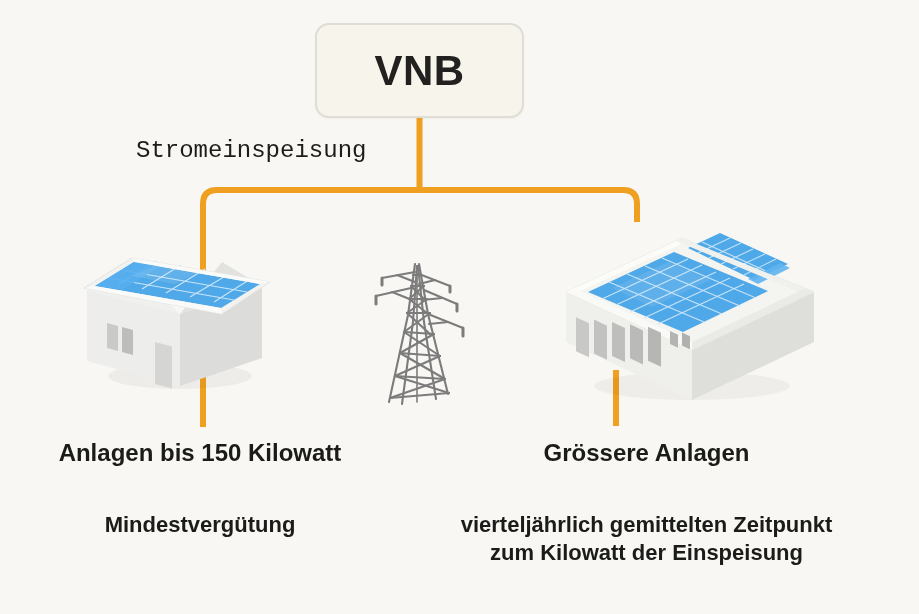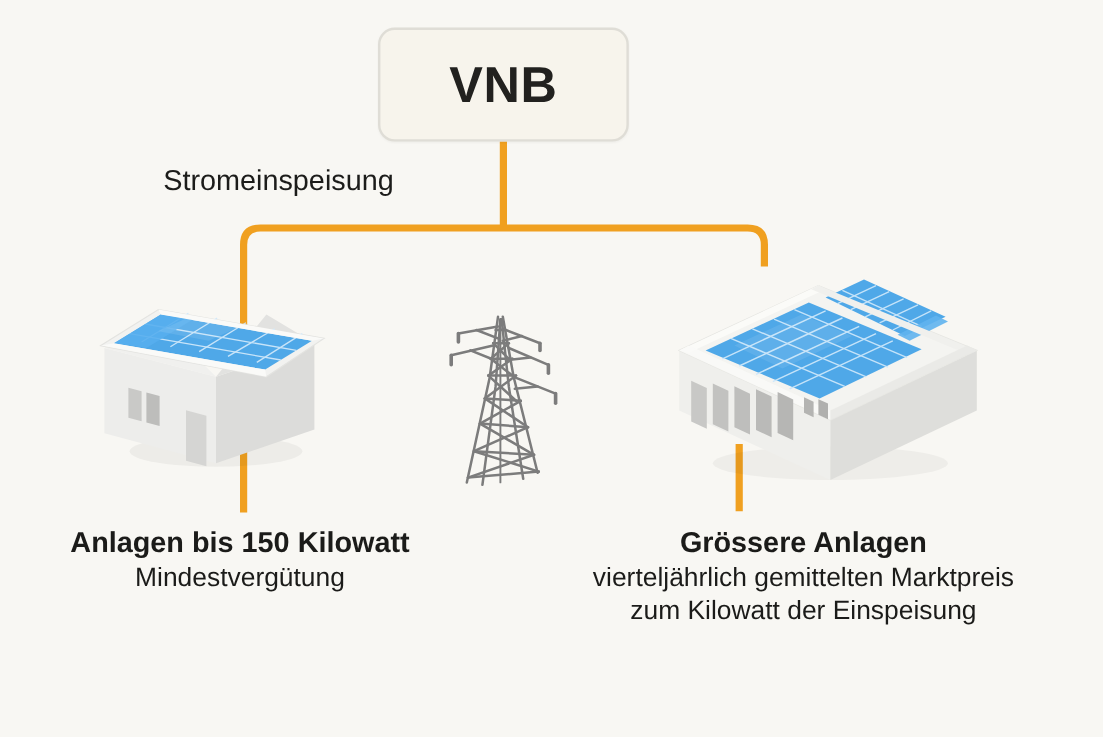--- a/index.html
+++ b/index.html
@@ -58,47 +58,49 @@
 
   
   .edge-label {
     position: absolute;
     left: 136px;
     top: 137px;
     font-size: 24px;
     font-weight: 400;
     color: #1c1c1a;
     white-space: nowrap;
+    font-family: Liberation Mono, monospace;
   }
 
   
   .caption {
     position: absolute;
     text-align: center;
     color: #1b1b19;
   }
   .caption .title {
     font-size: 24px;
     font-weight: 700;
     line-height: 1.22;
     white-space: nowrap;
   }
   .caption .sub {
     font-size: 22px;
-    font-weight: 400;
+    font-weight: 700;
     line-height: 1.25;
+    margin-top: 44px;
   }
   #caption-left {
     left: 0px;
     top: 438px;
     width: 400px;
     text-align: center;
   }
   #caption-right {
-    left: 420px;
+    left: 397px;
     top: 438px;
     width: 499px;
   }
   #caption-right .sub-line { display: block; }
 
   
   .illus { position: absolute; }
   #house-illus  { left: 62px;  top: 216px; }
   #pylon-illus  { left: 362px; top: 252px; }
   #factory-illus{ left: 552px; top: 214px; }
@@ -302,18 +304,18 @@
   </div>
 
   <div class="caption" id="caption-left">
     <div class="title">Anlagen bis 150 Kilowatt</div>
     <div class="sub">Mindestvergütung</div>
   </div>
 
   <div class="caption" id="caption-right">
     <div class="title">Grössere Anlagen</div>
     <div class="sub">
-      <span class="sub-line">vierteljährlich gemittelten Marktpreis</span>
+      <span class="sub-line">vierteljährlich gemittelten Zeitpunkt</span>
       <span class="sub-line">zum Kilowatt der Einspeisung</span>
     </div>
   </div>
 
 </div>
 
 </body></html>

